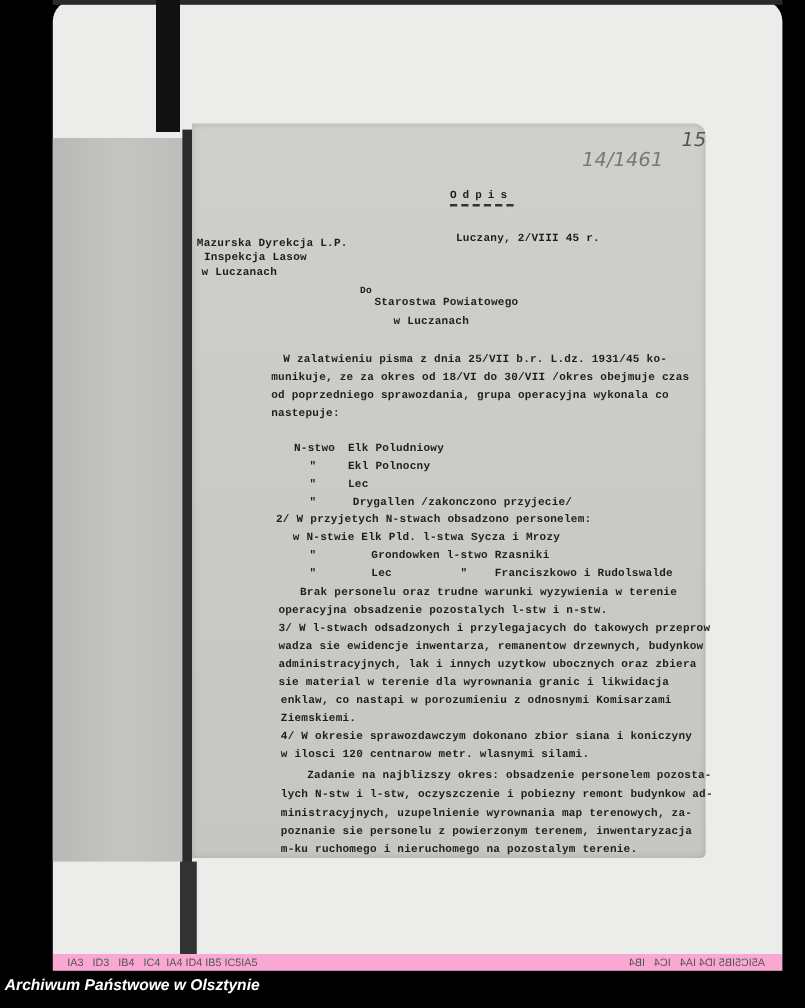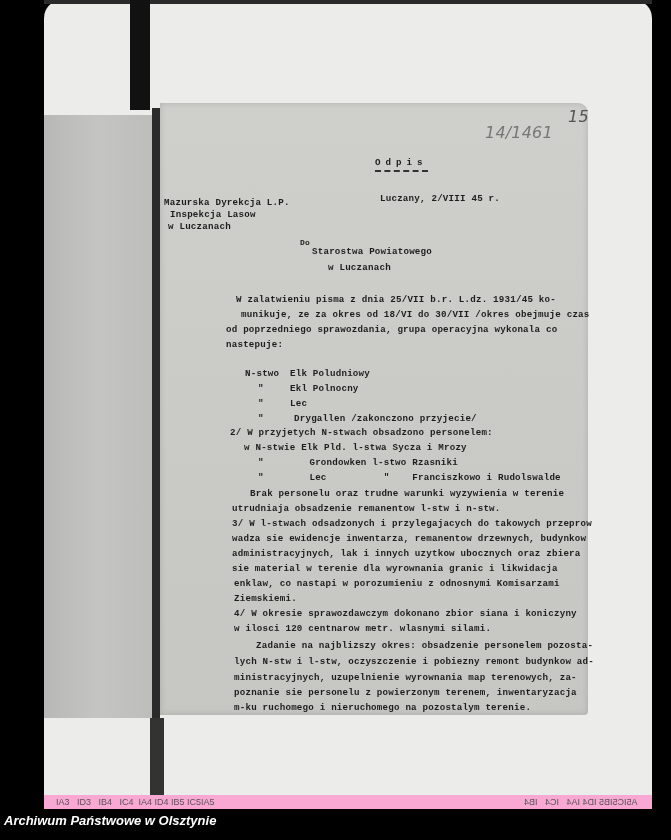--- a/index.html
+++ b/index.html
@@ -69,21 +69,21 @@
   </div>
 
   <div>
     <span class="t" style="left:140px;top:132px;font-size:8px;">Do</span>
     <span class="t" style="left:152px;top:141px;">Starostwa Powiatowego</span>
     <span class="t" style="left:168px;top:157px;">w Luczanach</span>
   </div>
 
   <div>
     <span class="t" style="left:76px;top:189px;">W zalatwieniu pisma z dnia 25/VII b.r. L.dz. 1931/45 ko-</span>
-    <span class="t" style="left:66px;top:204px;margin-left:15px;">munikuje, ze za okres od 18/VI do 30/VII /okres obejmuje czas</span>
+    <span class="t" style="left:66px;top:204px;">munikuje, ze za okres od 18/VI do 30/VII /okres obejmuje czas</span>
     <span class="t" style="left:66px;top:219px;">od poprzedniego sprawozdania, grupa operacyjna wykonala co</span>
     <span class="t" style="left:66px;top:234px;">nastepuje:</span>
   </div>
 
   <div>
     <span class="t" style="left:85px;top:263px;">N-stwo</span>
     <span class="t" style="left:130px;top:263px;">Elk Poludniowy</span>
     <span class="t" style="left:98px;top:278px;">"</span>
     <span class="t" style="left:130px;top:278px;">Ekl Polnocny</span>
     <span class="t" style="left:98px;top:293px;">"</span>
@@ -94,21 +94,21 @@
 
   <span class="t" style="left:70px;top:322px;">2/ W przyjetych N-stwach obsadzono personelem:</span>
   <div>
     <span class="t" style="left:84px;top:337px;white-space:pre;">w N-stwie Elk Pld. l-stwa Sycza i Mrozy</span>
     <span class="t" style="left:98px;top:352px;white-space:pre;">"        Grondowken l-stwo Rzasniki</span>
     <span class="t" style="left:98px;top:367px;white-space:pre;">"        Lec          "    Franciszkowo i Rudolswalde</span>
   </div>
 
   <div>
     <span class="t" style="left:90px;top:383px;">Brak personelu oraz trudne warunki wyzywienia w terenie</span>
-    <span class="t" style="left:72px;top:398px;">utrudniaja obsadzenie remanentow l-stw i n-stw.</span>
+    <span class="t" style="left:72px;top:398px;">operacyjna obsadzenie pozostalych l-stw i n-stw.</span>
   </div>
 
   <div>
     <span class="t" style="left:72px;top:413px;">3/ W l-stwach odsadzonych i przylegajacych do takowych przeprow</span>
     <span class="t" style="left:72px;top:428px;">wadza sie ewidencje inwentarza, remanentow drzewnych, budynkow</span>
     <span class="t" style="left:72px;top:443px;">administracyjnych, lak i innych uzytkow ubocznych oraz zbiera</span>
     <span class="t" style="left:72px;top:458px;">sie material w terenie dla  wyrownania granic i likwidacja</span>
     <span class="t" style="left:74px;top:473px;">enklaw, co nastapi w porozumieniu z  odnosnymi Komisarzami</span>
     <span class="t" style="left:74px;top:488px;">Ziemskiemi.</span>
   </div>

